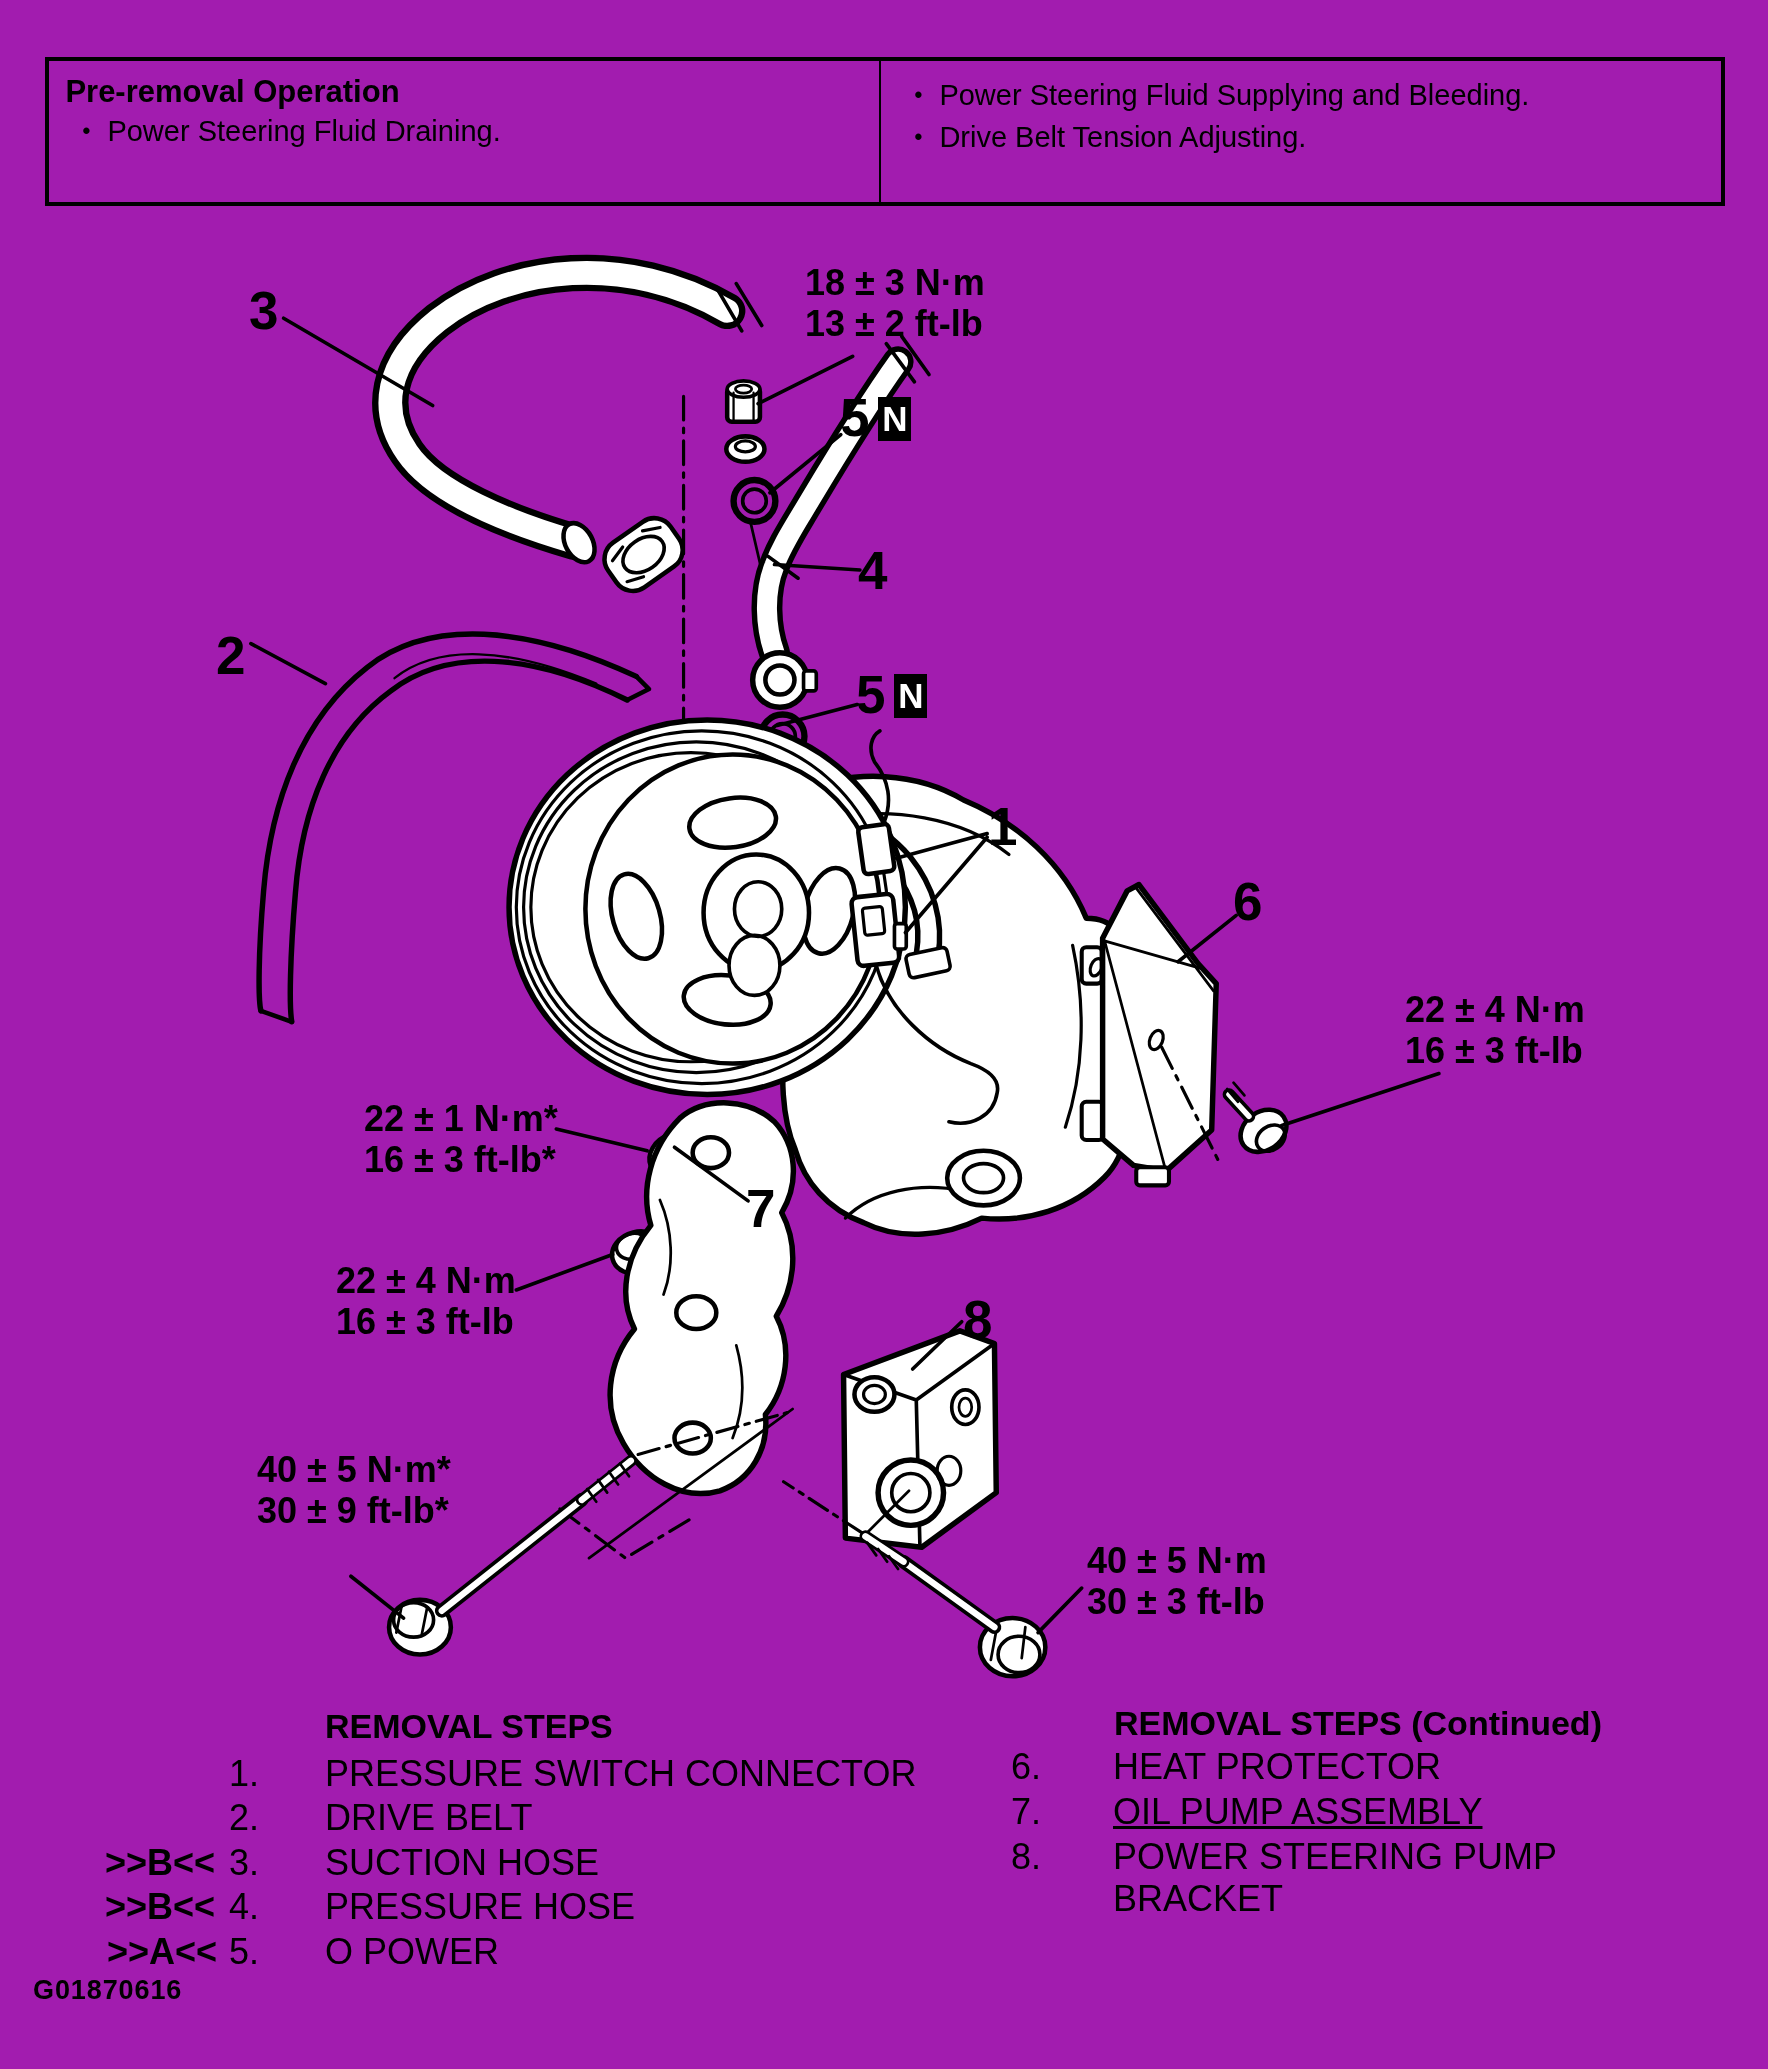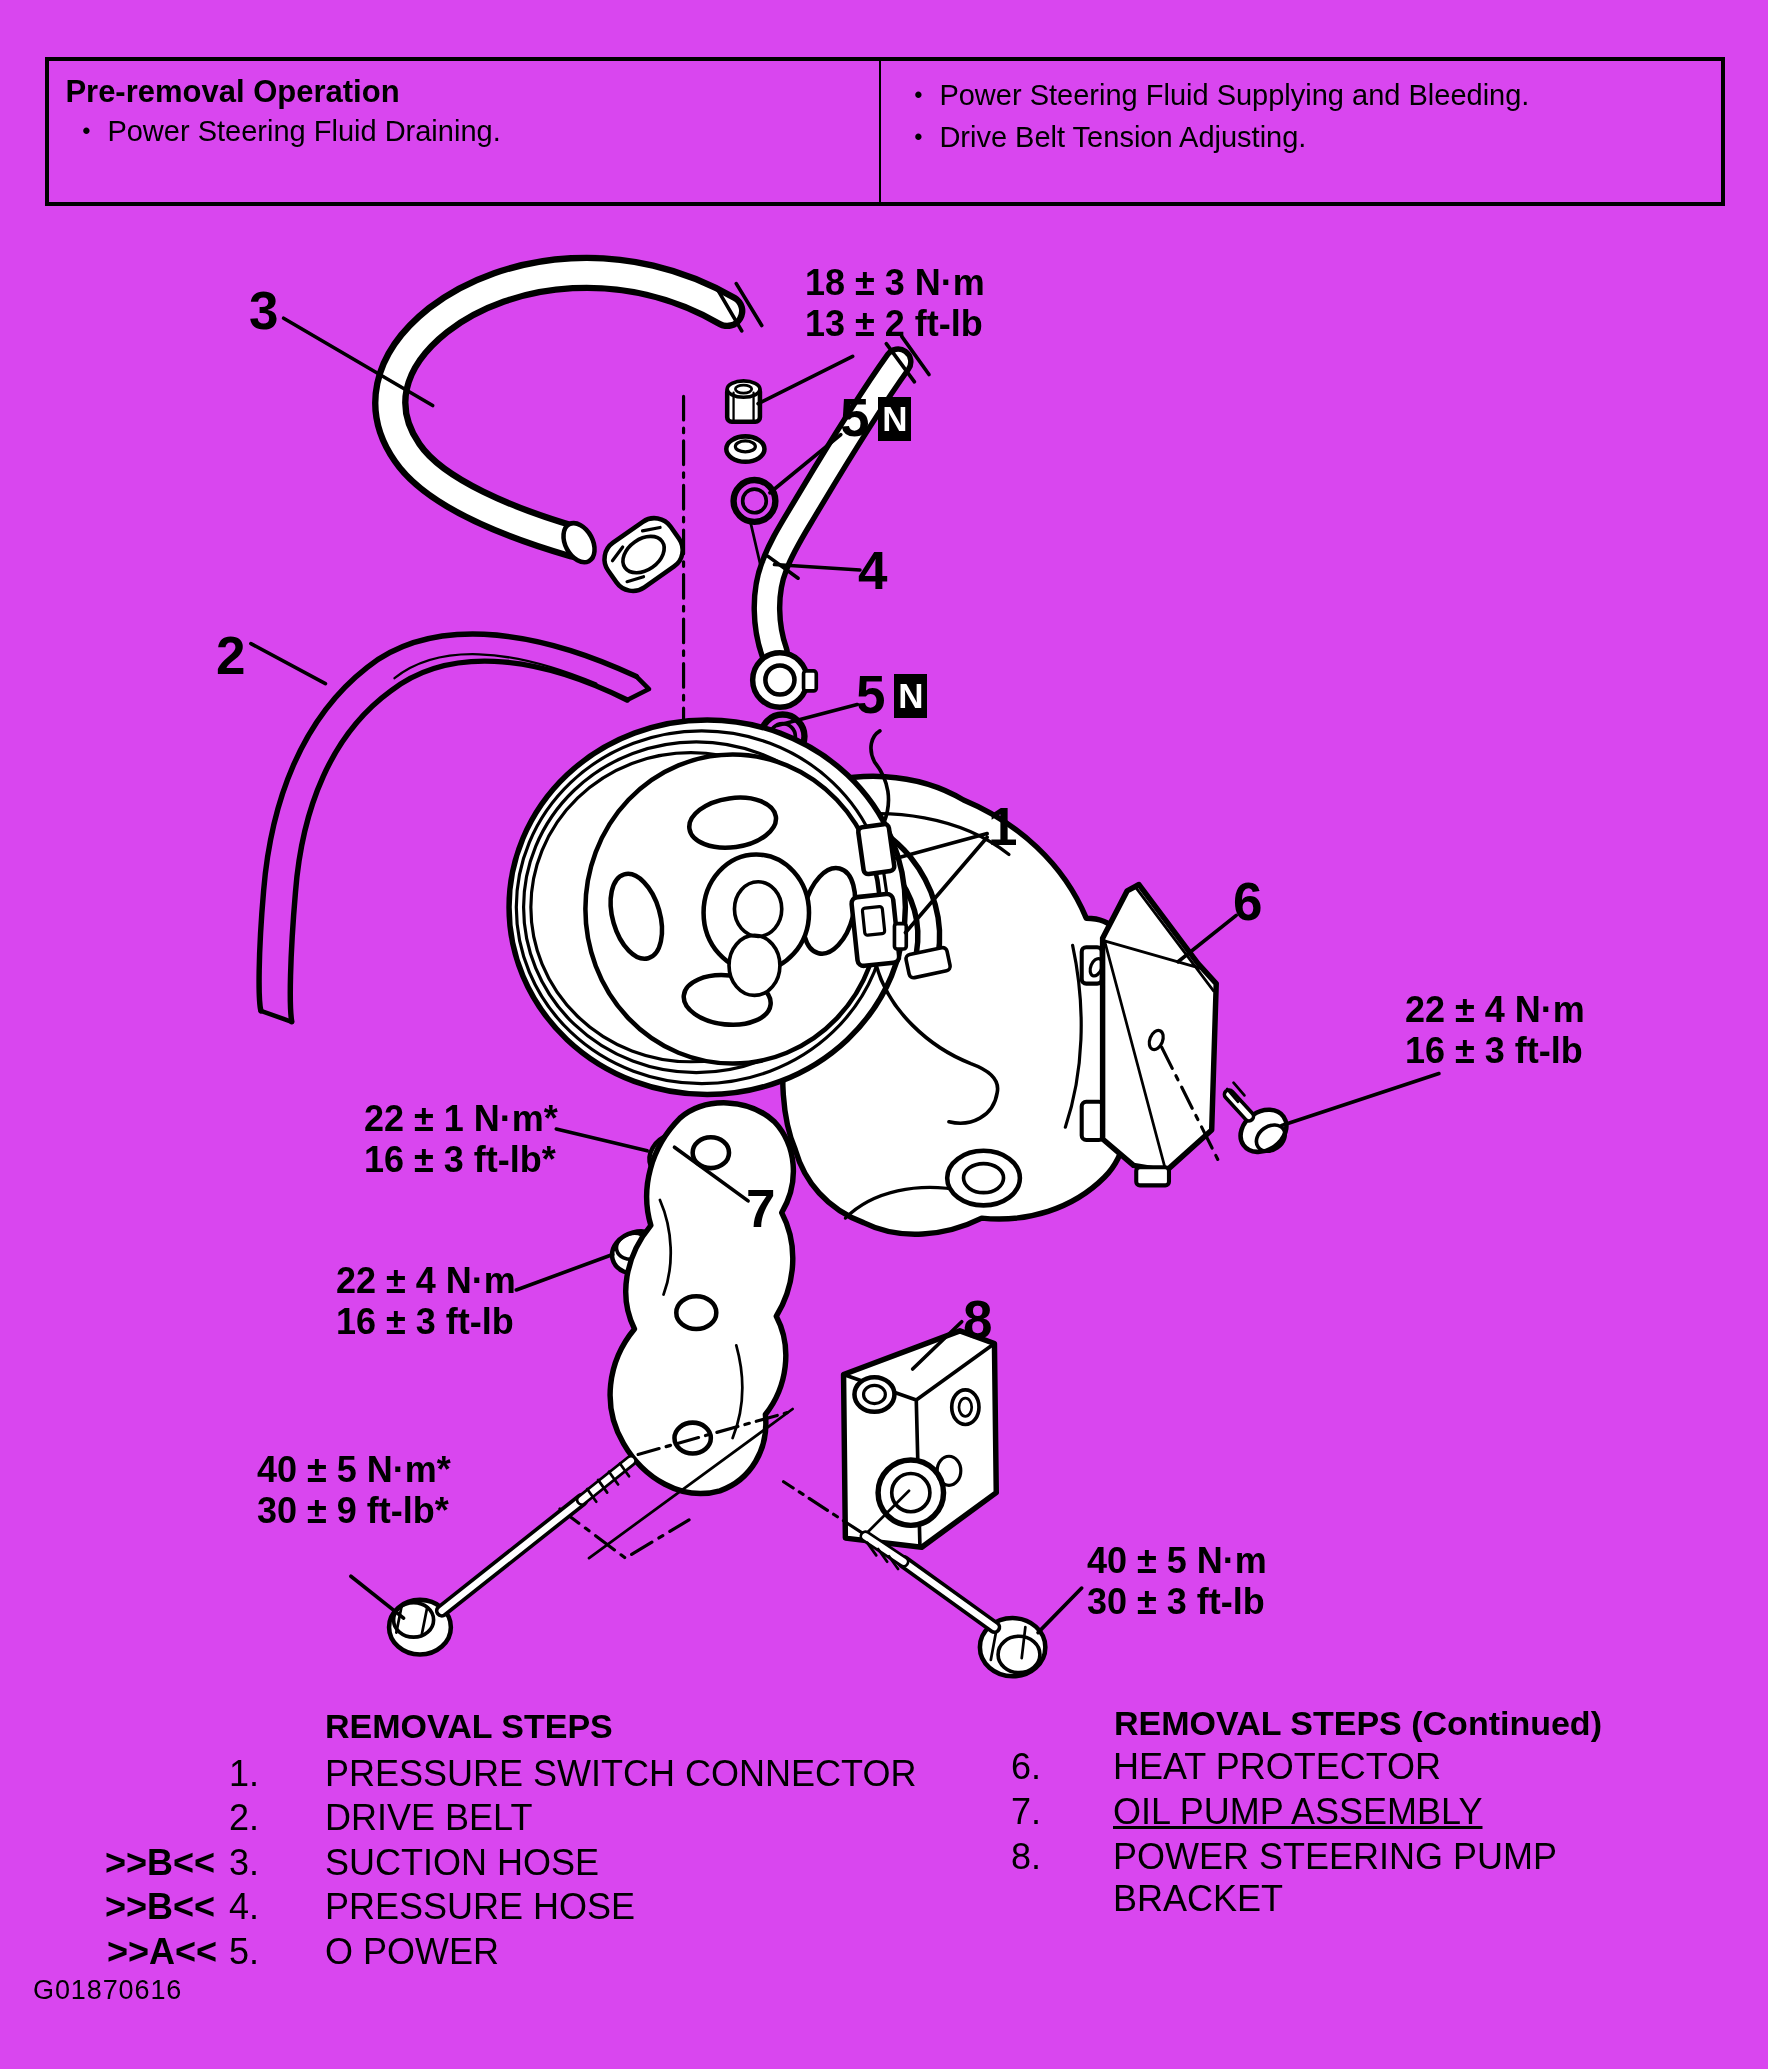--- a/index.html
+++ b/index.html
@@ -1,16 +1,16 @@
 <!DOCTYPE html>
 <html style="font-size:14.5px"><head>
 <meta charset="utf-8">
 <style>
   html,body{margin:0;padding:0;background:#fff;}
-  #canvas{position:relative;width:1768px;height:2069px;background:#d946ef;overflow:hidden;
+  #canvas{position:relative;width:1768px;height:2069px;background:#a21caf;overflow:hidden;
           font-family:"Liberation Sans",sans-serif;color:#000;}
   #art{position:absolute;left:0;top:0;width:1768px;height:2069px;}
   .lbl{position:absolute;color:#000;white-space:nowrap;}
   
   .ops-table{position:absolute;left:45px;top:57px;width:1672px;height:141px;
              border:4.5px solid #000;display:flex;}
   .ops-cell{height:100%;box-sizing:border-box;padding:12.7px 0 0 16.4px;}
   .ops-cell.pre{width:832px;border-right:2.7px solid #000;}
   .ops-cell.post{flex:1;}
   .ops-title{font-size:31px;font-weight:bold;line-height:36px;}
@@ -22,21 +22,21 @@
   .pnum{font-size:53px;font-weight:bold;line-height:53px;}
   .nbadge{display:inline-block;background:#000;color:#fff;font-size:35px;font-weight:bold;
           width:33px;height:44px;line-height:44px;text-align:center;vertical-align:5.5px;margin-left:9px;}
   .fivewrap{font-size:53px;font-weight:bold;line-height:53px;}
   
   .steps-title{font-size:34px;font-weight:bold;}
   .step-row{position:absolute;left:0;top:0;width:1768px;height:44px;}
   .step-marker{position:absolute;font-size:36px;font-weight:bold;}
   .step-num{position:absolute;font-size:36px;}
   .step-label{position:absolute;font-size:36px;}
-  .figcode{font-size:27px;font-weight:400;letter-spacing:0.9px;}
+  .figcode{font-size:27px;font-weight:700;letter-spacing:0.9px;}
 </style>
 </head>
 <body>
 
 <div id="canvas">
 
   <svg id="art" viewBox="0 0 1945 2276" fill="none" stroke="#000" stroke-linecap="round" stroke-linejoin="round">
 
     <g>
       <path d="M700,744 C580,688 472,680 404,734 C332,790 298,882 290,980 C284,1050 284,1100 287,1112" stroke-width="6"></path>

